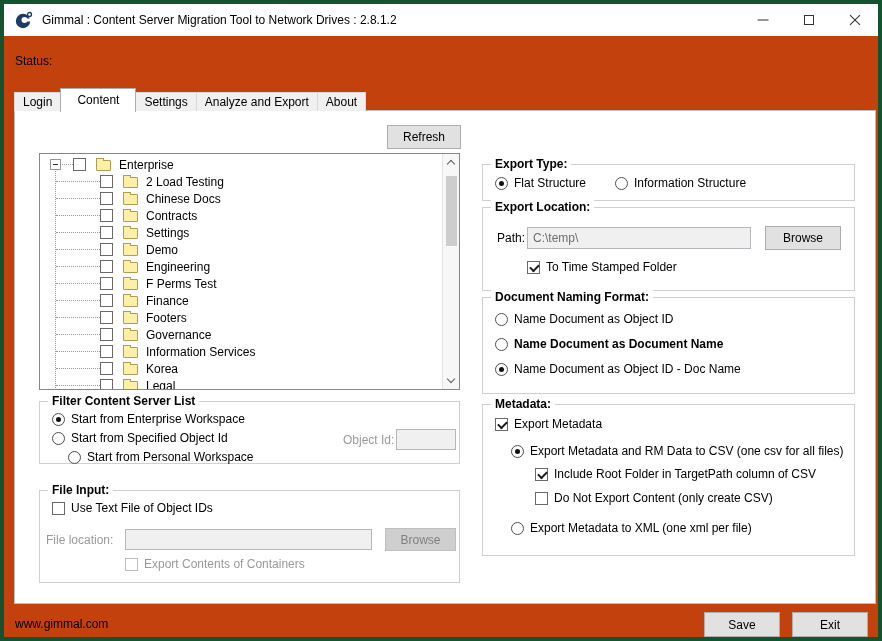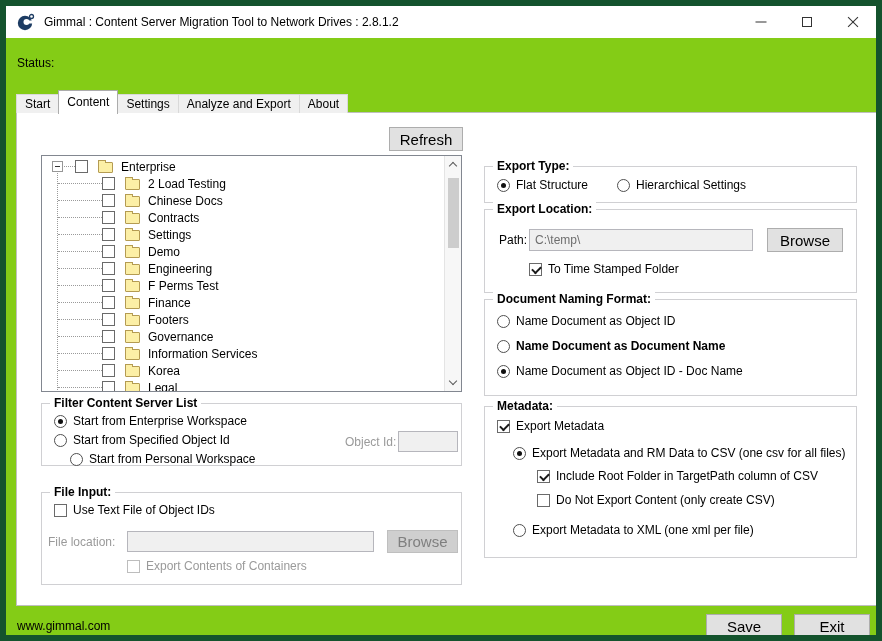--- a/index.html
+++ b/index.html
@@ -1,42 +1,42 @@
 <!DOCTYPE html>
 <html><head>
 <meta charset="utf-8">
 <style>
   * { margin:0; padding:0; box-sizing:border-box; }
   html,body { width:882px; height:641px; font-family:"Liberation Sans", sans-serif; }
   body { background:#888; }
   .window {
     position:relative; width:882px; height:641px;
-    background:#84cc16; border:6px solid #14532d; overflow:hidden;
+    background:#c2410c; border:4px solid #14532d; overflow:hidden;
     font-size:12px; color:#000;
   }
   
   .titlebar { position:absolute; top:0; left:0; right:0; height:32px; background:#fff; display:flex; align-items:center; }
   .app-icon { margin-left:10px; width:20px; height:20px; display:flex; align-items:center; justify-content:center; }
   .title-text { margin-left:8px; font-size:12px; color:#000; }
   .win-controls { position:absolute; right:0; top:0; height:32px; display:flex; }
   .win-btn { width:46px; height:32px; position:relative; background:#fff; }
   .glyph-min { position:absolute; left:50%; top:50%; width:11px; height:1px; background:#333; transform:translate(-50%,-50%); }
   .glyph-max { position:absolute; left:50%; top:50%; width:10px; height:10px; border:1px solid #333; transform:translate(-50%,-50%); background:#fff; }
   .glyph-close-a,.glyph-close-b { position:absolute; left:50%; top:50%; width:14px; height:1px; background:#333; }
   .glyph-close-a { transform:translate(-50%,-50%) rotate(45deg); }
   .glyph-close-b { transform:translate(-50%,-50%) rotate(-45deg); }
   
   .status-line { position:absolute; left:11px; top:50px; font-size:12px; }
   .tabstrip { position:absolute; left:10px; top:83px; height:24px; display:flex; align-items:flex-end; z-index:3; }
   .tab { height:19px; line-height:18px; padding:0 8px; background:#f0f0f0; border:1px solid #d9d9d9; border-bottom:none; font-size:12px; }
   .tab + .tab { margin-left:-1px; }
-  .tab.active { height:24px; line-height:22px; background:#fff; border:1px solid #acacac; border-bottom:none; margin-bottom:-1px; padding:0 8px; position:relative; z-index:4; }
+  .tab.active { height:24px; line-height:22px; background:#fff; border:1px solid #acacac; border-bottom:none; margin-bottom:-1px; padding:0 16px; position:relative; z-index:4; }
   .page { position:absolute; left:10px; top:106px; width:862px; height:494px; background:#fff; border:1px solid #bfbfbf; }
   
-  .btn { position:absolute; background:#e1e1e1; border:1px solid #adadad; font-size:15px; text-align:center; color:#000; font-family:"Liberation Sans", sans-serif; }
+  .btn { position:absolute; background:#e1e1e1; border:1px solid #adadad; font-size:12px; text-align:center; color:#000; font-family:"Liberation Sans", sans-serif; }
   .btn.disabled { background:#cfcfcf; border-color:#bfbfbf; color:#7f7f7f; }
   .tbox { position:absolute; background:#f0f0f0; border:1px solid #b6b6bc; color:#6e6e6e; font-size:12px; padding:2px 5px; line-height:16px; overflow:hidden; white-space:nowrap; }
   .group { position:absolute; border:1px solid #d0d0d3; }
   .gtitle { position:absolute; top:-8px; left:8px; background:#fff; padding:0 4px; font-weight:bold; font-size:12px; white-space:nowrap; }
   .opt { position:absolute; display:flex; align-items:center; gap:6px; font-size:12px; white-space:nowrap; }
   .rb { width:13px; height:13px; border:1px solid #4f4f4f; border-radius:50%; background:#fff; position:relative; flex:none; }
   .rb.sel::after { content:""; position:absolute; left:3px; top:3px; width:5px; height:5px; border-radius:50%; background:#101010; }
   .cb { width:13px; height:13px; border:1px solid #6a6a6a; background:#fff; position:relative; flex:none; }
   .cb.checked::after { content:""; position:absolute; left:2px; top:2px; width:7px; height:4px; border-left:2px solid #1a1a1a; border-bottom:2px solid #1a1a1a; transform:rotate(-45deg); }
   .cb.disabled { border-color:#bdbdbd; }
@@ -98,21 +98,21 @@
       <div class="win-btn">
           <span class="glyph-close-a"></span>
           <span class="glyph-close-b"></span>
         </div>
     </div>
   </div>
 
   <div class="status-line">Status:</div>
 
   <div class="tabstrip">
-    <div class="tab">Start</div>
+    <div class="tab">Login</div>
     <div class="tab active">Content</div>
     <div class="tab">Settings</div>
     <div class="tab">Analyze and Export</div>
     <div class="tab">About</div>
   </div>
 
   <div class="page"></div>
 
   <div class="boldlabel" style="left:37px; top:123px;margin-top:40px;">Content Server:</div>
   <button class="btn" style="left:383px; top:121px; width:74px; height:24px;">Refresh</button>
@@ -253,21 +253,21 @@
   </div>
 
   <div class="group" style="left:478px; top:160px; width:373px; height:37px; background:#fff;padding-left:25px;">
     <span class="gtitle">Export Type:</span>
     <div class="opt" style="left:12px; top:11px;">
       <span class="rb sel"></span>
         <span>Flat Structure</span>
     </div>
     <div class="opt" style="left:132px; top:11px;">
       <span class="rb"></span>
-        <span>Hierarchical Settings</span>
+        <span>Information Structure</span>
     </div>
   </div>
 
   <div class="group" style="left:478px; top:203px; width:373px; height:84px; background:#fff;">
     <span class="gtitle">Export Location:</span>
     <span style="position:absolute; left:14px; top:23px;">Path:</span>
     <div class="tbox" style="left:44px; top:19px; width:224px; height:22px;">C:\temp\</div>
     <button class="btn" style="left:282px; top:18px; width:76px; height:24px;">Browse</button>
     <div class="opt" style="left:44px; top:52px;align-items:flex-end;">
       <span class="cb checked"></span>

